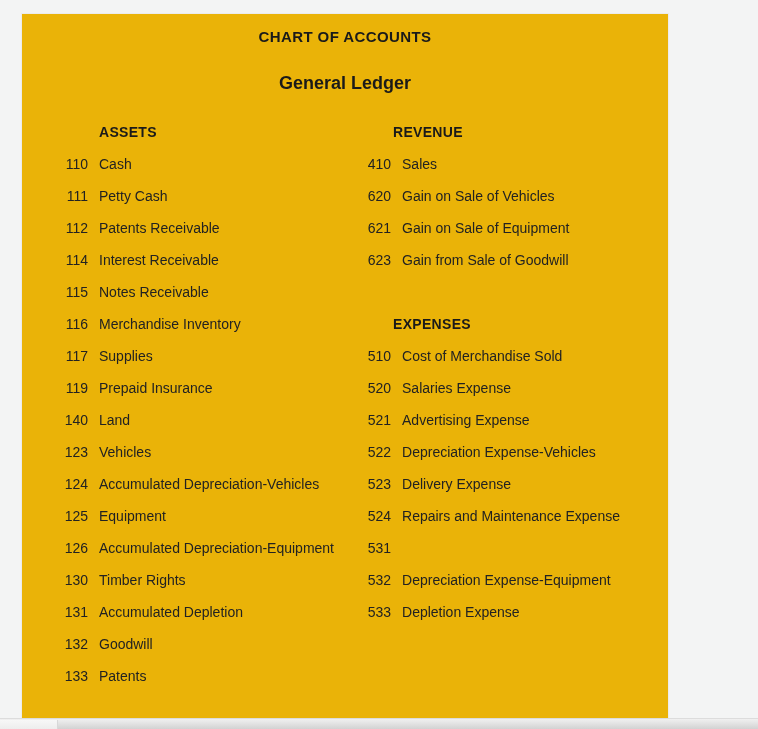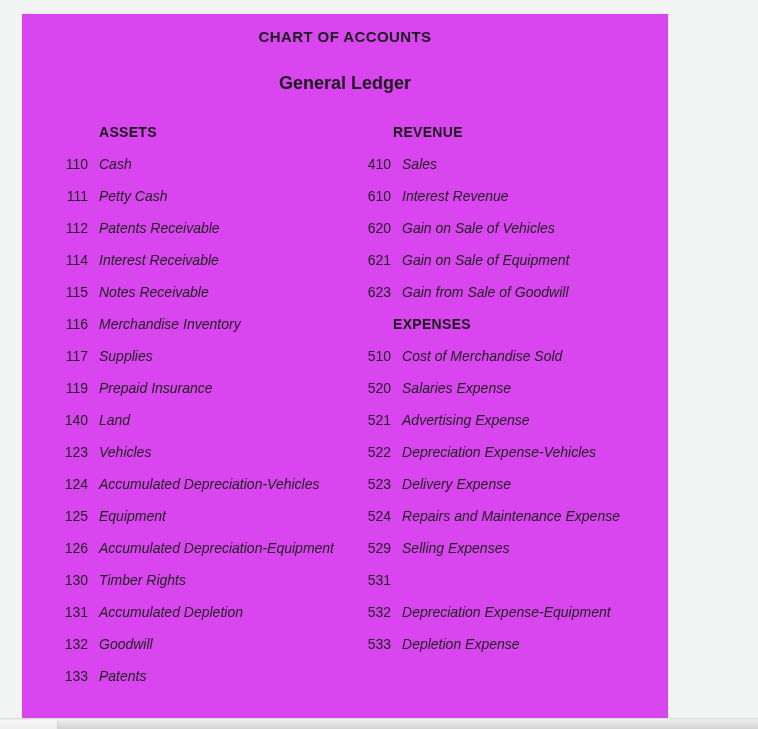--- a/index.html
+++ b/index.html
@@ -17,21 +17,21 @@
     position: relative;
   }
 
   
   #doc-panel {
     position: absolute;
     left: 21px;
     top: 13px;
     width: 648px;
     height: 706px;
-    background: #d946ef;
+    background: #eab308;
     border: 1px solid #ececec;
     box-sizing: border-box;
     overflow: hidden;
   }
 
   
   .doc-title {
     text-align: center;
     font-size: 15px;
     font-weight: bold;
@@ -68,21 +68,21 @@
     color: #1a1a1a;
     letter-spacing: 0.3px;
     height: 32px;
     line-height: 32px;
     padding-left: 49px;
     margin: 0;
     white-space: nowrap;
   }
   .column.right .section-heading { padding-left: 40px; }
 
-  .section-heading.spaced { }
+  .section-heading.spaced { margin-top: 32px; }
 
   .account-list {
     list-style: none;
     margin: 0;
     padding: 0;
   }
   .account-row {
     height: 32px;
     line-height: 32px;
     display: flex;
@@ -93,21 +93,20 @@
   }
   .acct-num {
     width: 38px;
     text-align: right;
     flex: 0 0 38px;
     color: #222222;
   }
   .acct-name {
     padding-left: 11px;
     color: #222222;
-    font-style: italic;
   }
 
   
   #h-scrollbar {
     position: absolute;
     left: 0;
     bottom: 0;
     width: 758px;
     height: 11px;
     background: linear-gradient(to bottom, #f0f0f0 0%, #e3e3e3 45%, #d2d2d2 100%);
@@ -214,24 +213,20 @@
 
     <div class="column right">
       <div>
         <div class="section-heading">REVENUE</div>
         <ul class="account-list">
             <li class="account-row">
               <span class="acct-num">410</span>
               <span class="acct-name">Sales</span>
             </li>
             <li class="account-row">
-              <span class="acct-num">610</span>
-              <span class="acct-name">Interest Revenue</span>
-            </li>
-            <li class="account-row">
               <span class="acct-num">620</span>
               <span class="acct-name">Gain on Sale of Vehicles</span>
             </li>
             <li class="account-row">
               <span class="acct-num">621</span>
               <span class="acct-name">Gain on Sale of Equipment</span>
             </li>
             <li class="account-row">
               <span class="acct-num">623</span>
               <span class="acct-name">Gain from Sale of Goodwill</span>
@@ -259,24 +254,20 @@
             </li>
             <li class="account-row">
               <span class="acct-num">523</span>
               <span class="acct-name">Delivery Expense</span>
             </li>
             <li class="account-row">
               <span class="acct-num">524</span>
               <span class="acct-name">Repairs and Maintenance Expense</span>
             </li>
             <li class="account-row">
-              <span class="acct-num">529</span>
-              <span class="acct-name">Selling Expenses</span>
-            </li>
-            <li class="account-row">
               <span class="acct-num">531</span>
             </li>
             <li class="account-row">
               <span class="acct-num">532</span>
               <span class="acct-name">Depreciation Expense-Equipment</span>
             </li>
             <li class="account-row">
               <span class="acct-num">533</span>
               <span class="acct-name">Depletion Expense</span>
             </li>

